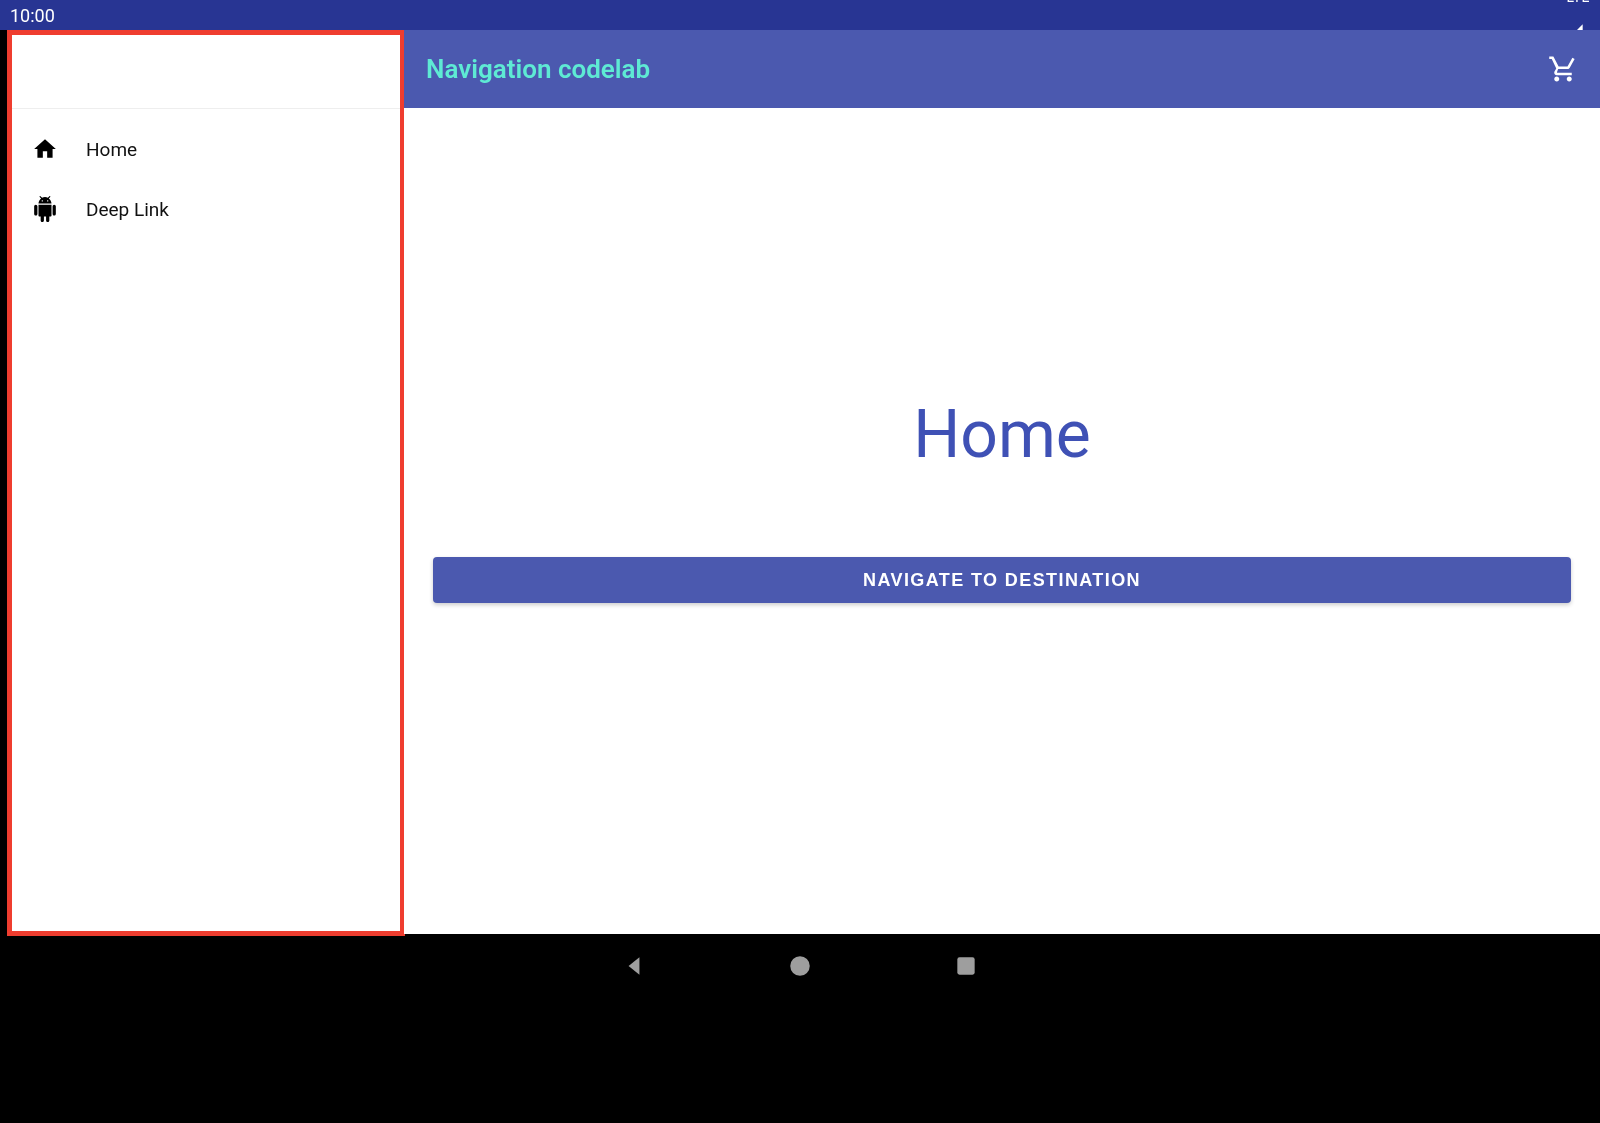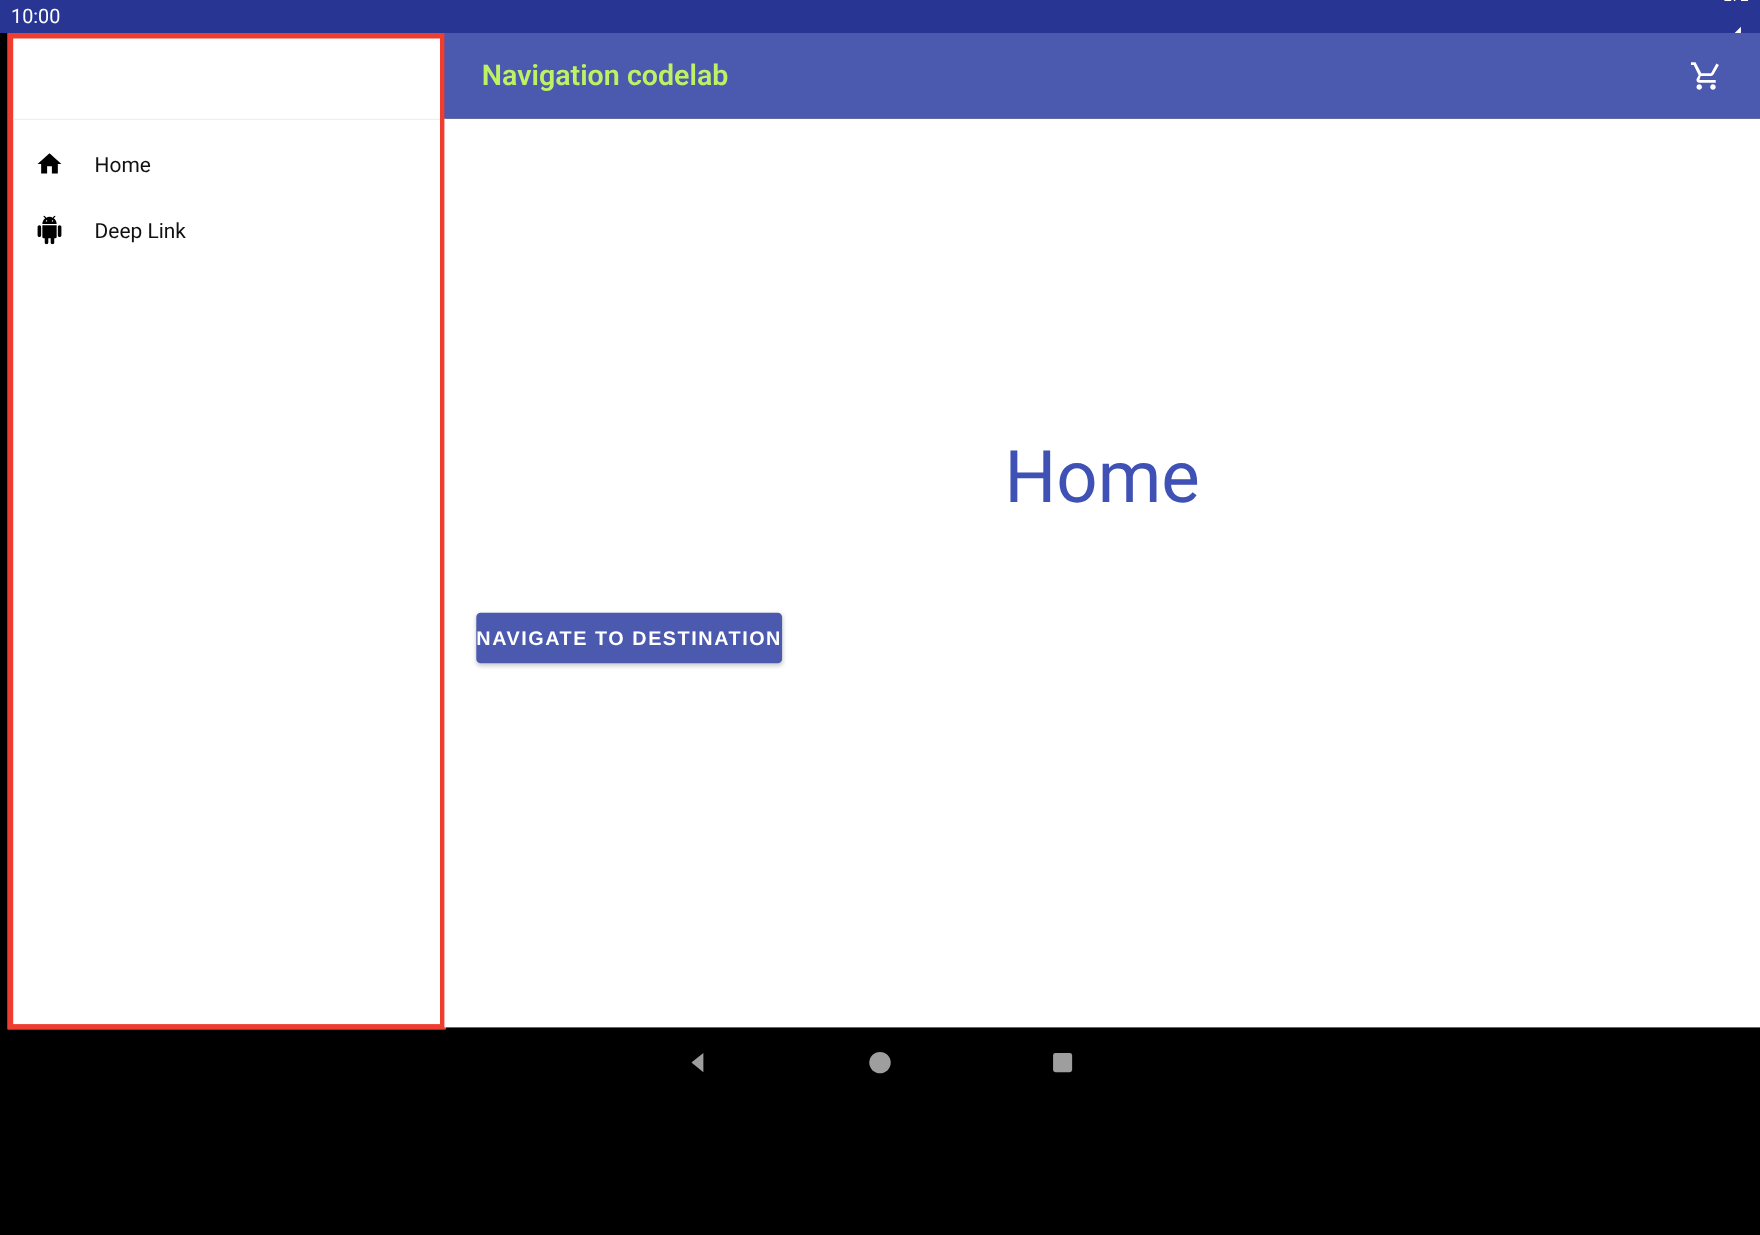--- a/index.html
+++ b/index.html
@@ -30,24 +30,24 @@
   }
   .status-bar .left { flex: 0 0 auto; }
   .status-bar .right { margin-left: auto; display: flex; gap: 18px; font-size: 14px; letter-spacing: 0.5px; flex-direction: column; }
   .status-bar svg { display: block; }
   
   .app-bar {
     position: absolute;
     left: 404px; right: 0; top: 30px;
     height: 78px;
     background: #4b59af;
-    color: #bef264;
-    display: flex;
-    align-items: center;
-    padding: 0 34px;
+    color: #5eead4;
+    display: flex;
+    align-items: center;
+    padding: 0 22px;
     gap: 16px;
   }
   .app-bar .title {
     font-size: 26px;
     font-weight: 600;
   }
   .app-bar .actions {
     margin-left: auto;
     display: flex;
     align-items: center;
@@ -94,21 +94,21 @@
   .main .page-title {
     margin-top: 288px;
     font-size: 66px;
     font-weight: 400;
     color: #3f51b5;
   }
   .main .button-stack {
     margin-top: 84px;
     width: 1138px;
     display: flex;
-    flex-direction: row;
+    flex-direction: column;
     gap: 26px;
   }
   .mat-button {
     height: 46px;
     background: #4b59af;
     color: #fff;
     font-size: 18px;
     font-weight: 600;
     letter-spacing: 1.4px;
     border: none;

